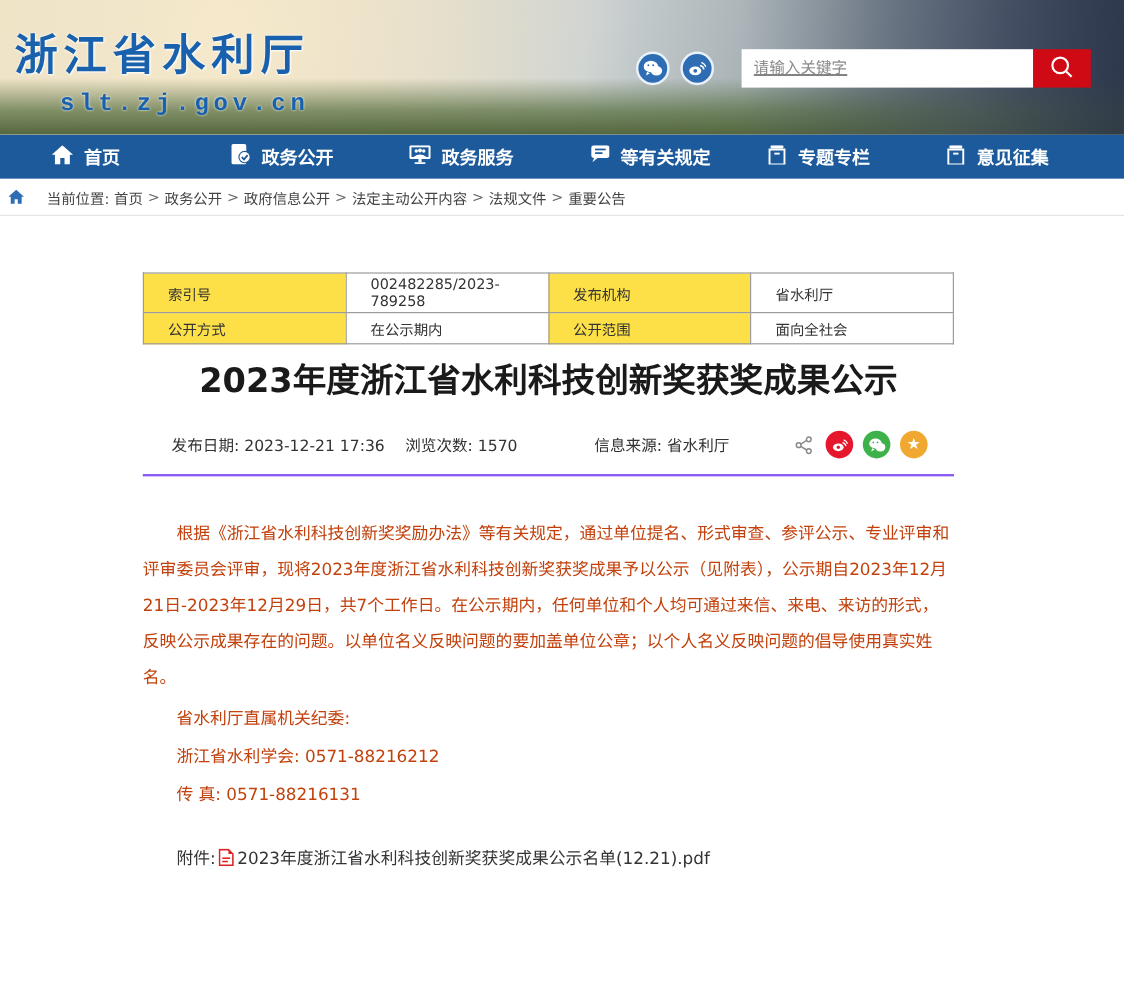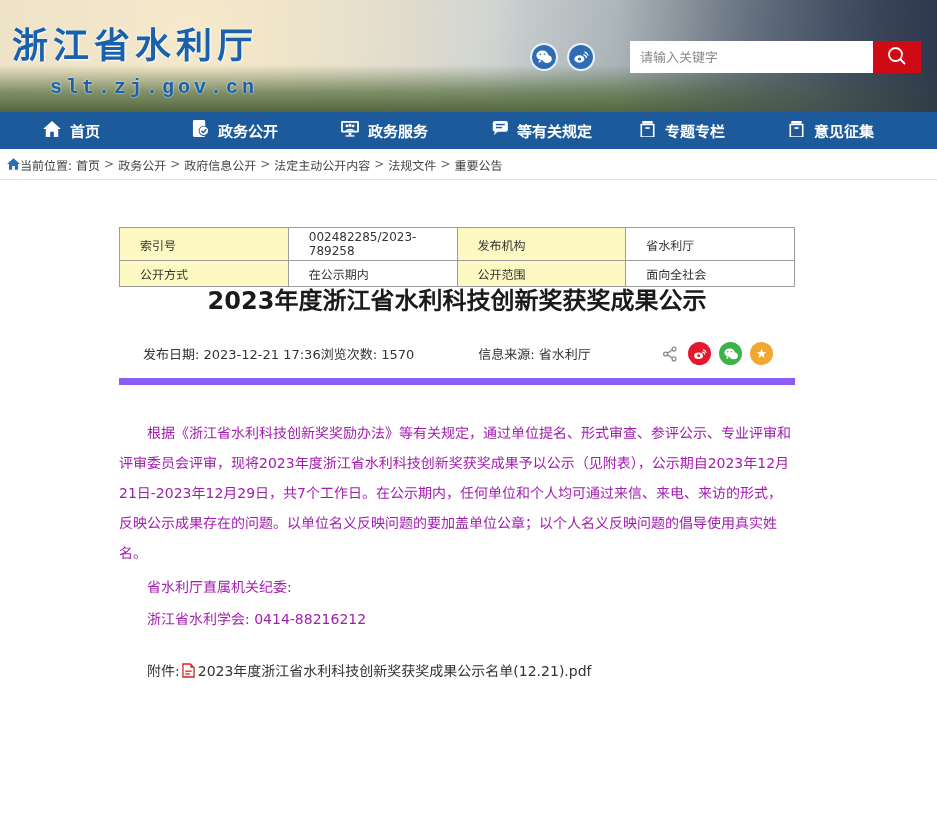--- a/index.html
+++ b/index.html
@@ -28,21 +28,21 @@
     margin-top: 8px; font-size: 20px; font-weight: bold; color: #1961ac;
     letter-spacing: 4px; text-shadow: 0 0 2px #fff; font-family: Liberation Mono, monospace;
   }
   .header-right { position: absolute; top: 41px; left: 530px; display: flex; align-items: center; }
   .social-btn {
     width: 28px; height: 28px; border-radius: 50%;
     background: #2e6db4; border: 2px solid #e9f1fa;
     display: flex; align-items: center; justify-content: center;
     margin-right: 9px; cursor: pointer;
   }
-  .searchbar { display: flex; margin-left: 26px; }
+  .searchbar { display: flex; margin-left: 14px; text-decoration: underline; }
   .search-input {
     width: 243px; height: 32px; border: none; outline: none;
     padding: 0 10px; font-size: 13px; color: #333; background: #fff;
     font-family: inherit;
   }
   .search-input::placeholder { color: #8a8a8a; }
   .search-btn {
     width: 48px; height: 32px; border: none; background: #cf0a15;
     display: flex; align-items: center; justify-content: center; cursor: pointer;
   }
@@ -59,60 +59,60 @@
   .nav-item svg { flex: 0 0 auto; }
 
   
   .breadcrumb {
     height: 31px; display: flex; align-items: center;
     padding-left: 7px; font-size: 12px; color: #444;
     border-bottom: 1px solid #e4e4e4; background: #fff;
   }
   .breadcrumb .crumb { color: #444; cursor: pointer; }
   .breadcrumb .sep { margin: 0 4px; color: #666; }
-  .breadcrumb-label { margin: 0 4px 0 0; }
+  .breadcrumb-label { margin: 0 4px 0 19px; }
 
   
   .content { width: 676px; margin-left: 119px; padding-top: 47px; }
 
   table.info-table { width: 100%; border-collapse: collapse; }
   table.info-table td {
     border: 1px solid #9c9c9c; height: 26px; font-size: 12px;
     color: #333; padding: 2px 8px 2px 20px; white-space: pre-wrap;
   }
-  td.cell-label { width: 25%; background: #fef9c3; }
+  td.cell-label { width: 25%; background: #fde047; }
   td.cell-value { width: 25%; background: #fff; }
 
   .article-title {
-    text-align: center;
-    font-size: 24px; font-weight: bold; color: #1a1a1a; line-height: 28px;
+    margin-top: 17px; text-align: center;
+    font-size: 28px; font-weight: bold; color: #1a1a1a; line-height: 28px;
   }
 
   .meta-row {
     margin-top: 27px; display: flex; align-items: center;
     font-size: 13px; color: #333; padding: 0 22px 13px 24px;
-    border-bottom: 7px solid #8b5cf6;
+    border-bottom: 2px solid #8b5cf6;
   }
   .meta-item { white-space: pre-wrap; }
-  .meta-views { }
+  .meta-views { margin-left: 17px; }
   .meta-source { margin-left: 64px; }
   .meta-icons { margin-left: auto; display: flex; align-items: center; gap: 8px; }
   .round-icon {
     width: 23px; height: 23px; border-radius: 50%;
     display: flex; align-items: center; justify-content: center; cursor: pointer;
     color: #fff; font-size: 13px; line-height: 1;
   }
   .icon-weibo-share { background: #e6162d; }
   .icon-wechat-share { background: #3db24a; }
   .icon-star-share { background: #f0a830; }
   .share-glyph { cursor: pointer; display: flex; align-items: center; margin-right: 2px; }
 
   .article-body { margin-top: 33px; }
   .para {
-    font-size: 14px; color: #a21caf; line-height: 30px;
+    font-size: 14px; color: #c2410c; line-height: 30px;
     text-indent: 2em; white-space: pre-wrap; margin-bottom: 2px;
   }
   .para-lead { margin-bottom: 4px; }
 
   .attachment {
     margin-top: 26px; font-size: 14px; color: #333;
     padding-left: 2em; display: flex; align-items: center;
   }
   .pdf-icon { margin: 0 3px 0 2px; display: flex; align-items: center; }
   .attachment-link { color: #333; text-decoration: none; cursor: pointer; }
@@ -299,21 +299,22 @@
           <path d="M4 12 L3 16 L7 13.6 Z"></path>
         </svg>
       </span>
       <span class="round-icon icon-star-share">★</span>
     </span>
   </div>
 
   <div class="article-body">
     <p class="para para-lead">根据《浙江省水利科技创新奖奖励办法》等有关规定，通过单位提名、形式审查、参评公示、专业评审和评审委员会评审，现将2023年度浙江省水利科技创新奖获奖成果予以公示（见附表），公示期自2023年12月21日-2023年12月29日，共7个工作日。在公示期内，任何单位和个人均可通过来信、来电、来访的形式，反映公示成果存在的问题。以单位名义反映问题的要加盖单位公章；以个人名义反映问题的倡导使用真实姓名。</p>
     <p class="para">省水利厅直属机关纪委:</p>
-    <p class="para">浙江省水利学会: 0414-88216212</p>
+    <p class="para">浙江省水利学会: 0571-88216212</p>
+    <p class="para">传 真: 0571-88216131</p>
   </div>
 
   <div class="attachment">
     <span>附件:</span>
     <span class="pdf-icon">
       <svg width="13" height="15" viewBox="0 0 14 16">
         <path d="M1 1 L9 1 L13 5 L13 15 L1 15 Z" fill="#fff" stroke="#d22" stroke-width="1.4"></path>
         <path d="M9 1 L9 5 L13 5 Z" fill="#d22"></path>
         <rect x="3.5" y="8" width="7" height="1.4" fill="#d22"></rect>
         <rect x="3.5" y="11" width="5" height="1.4" fill="#d22"></rect>

